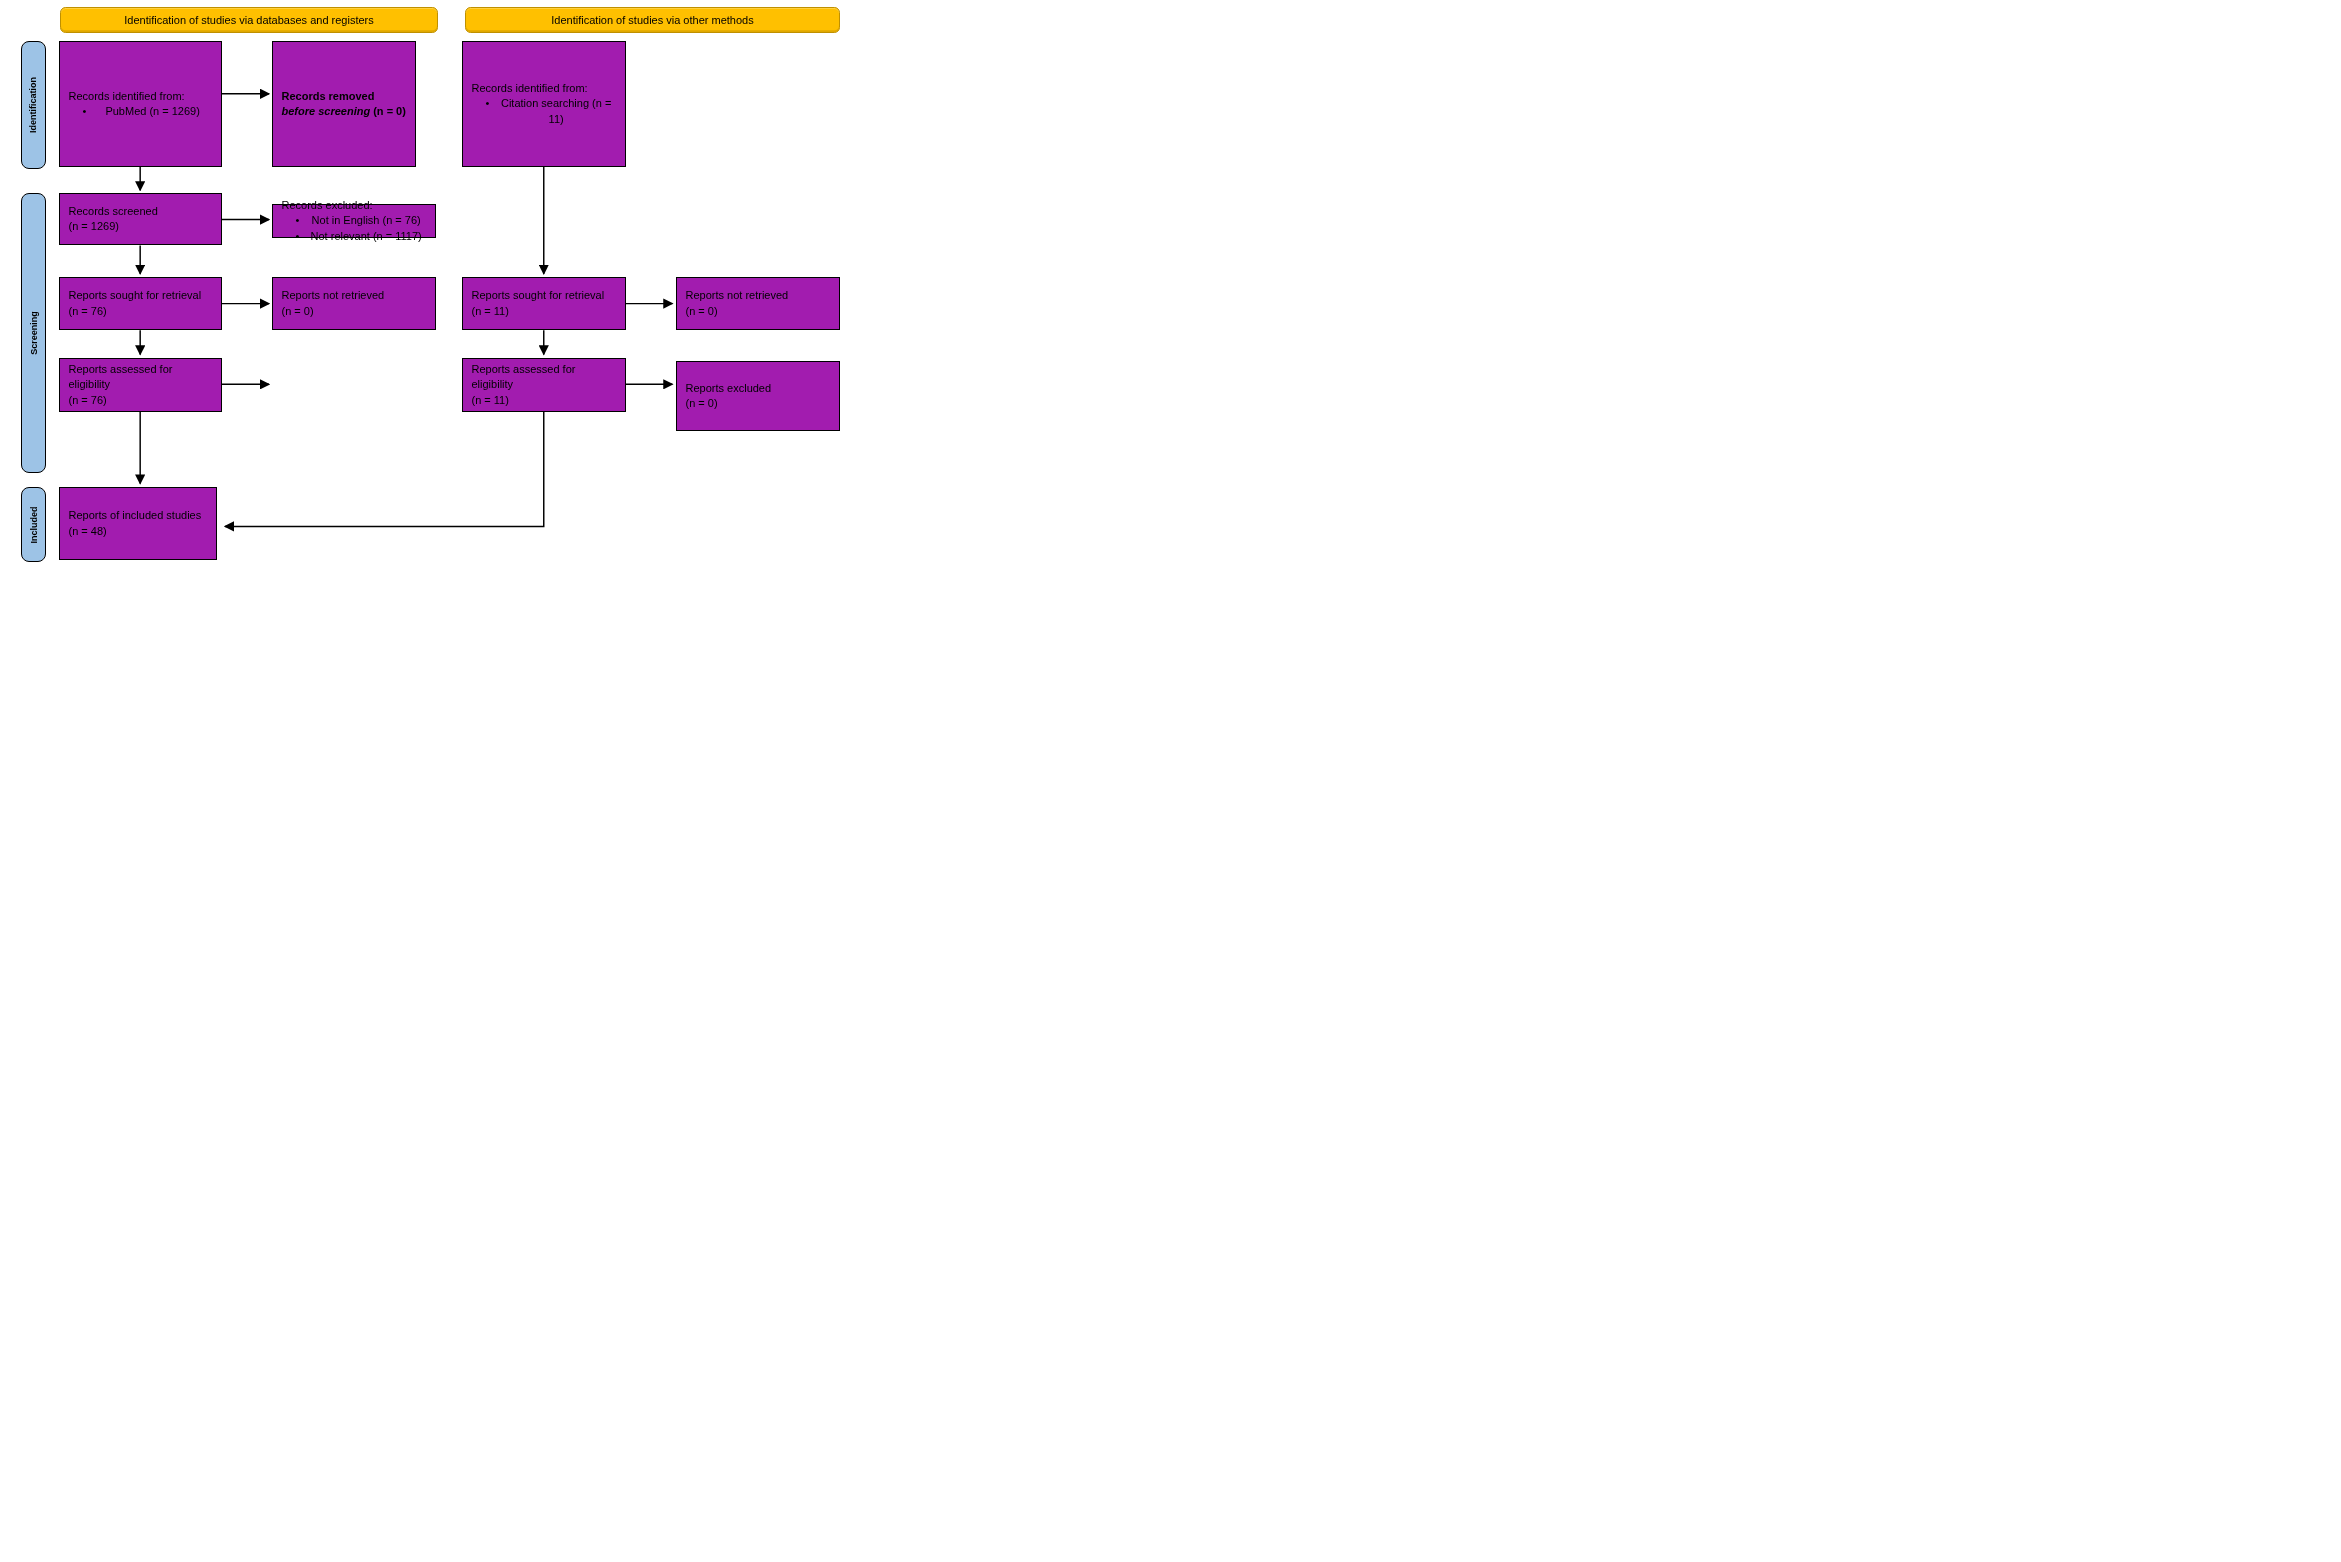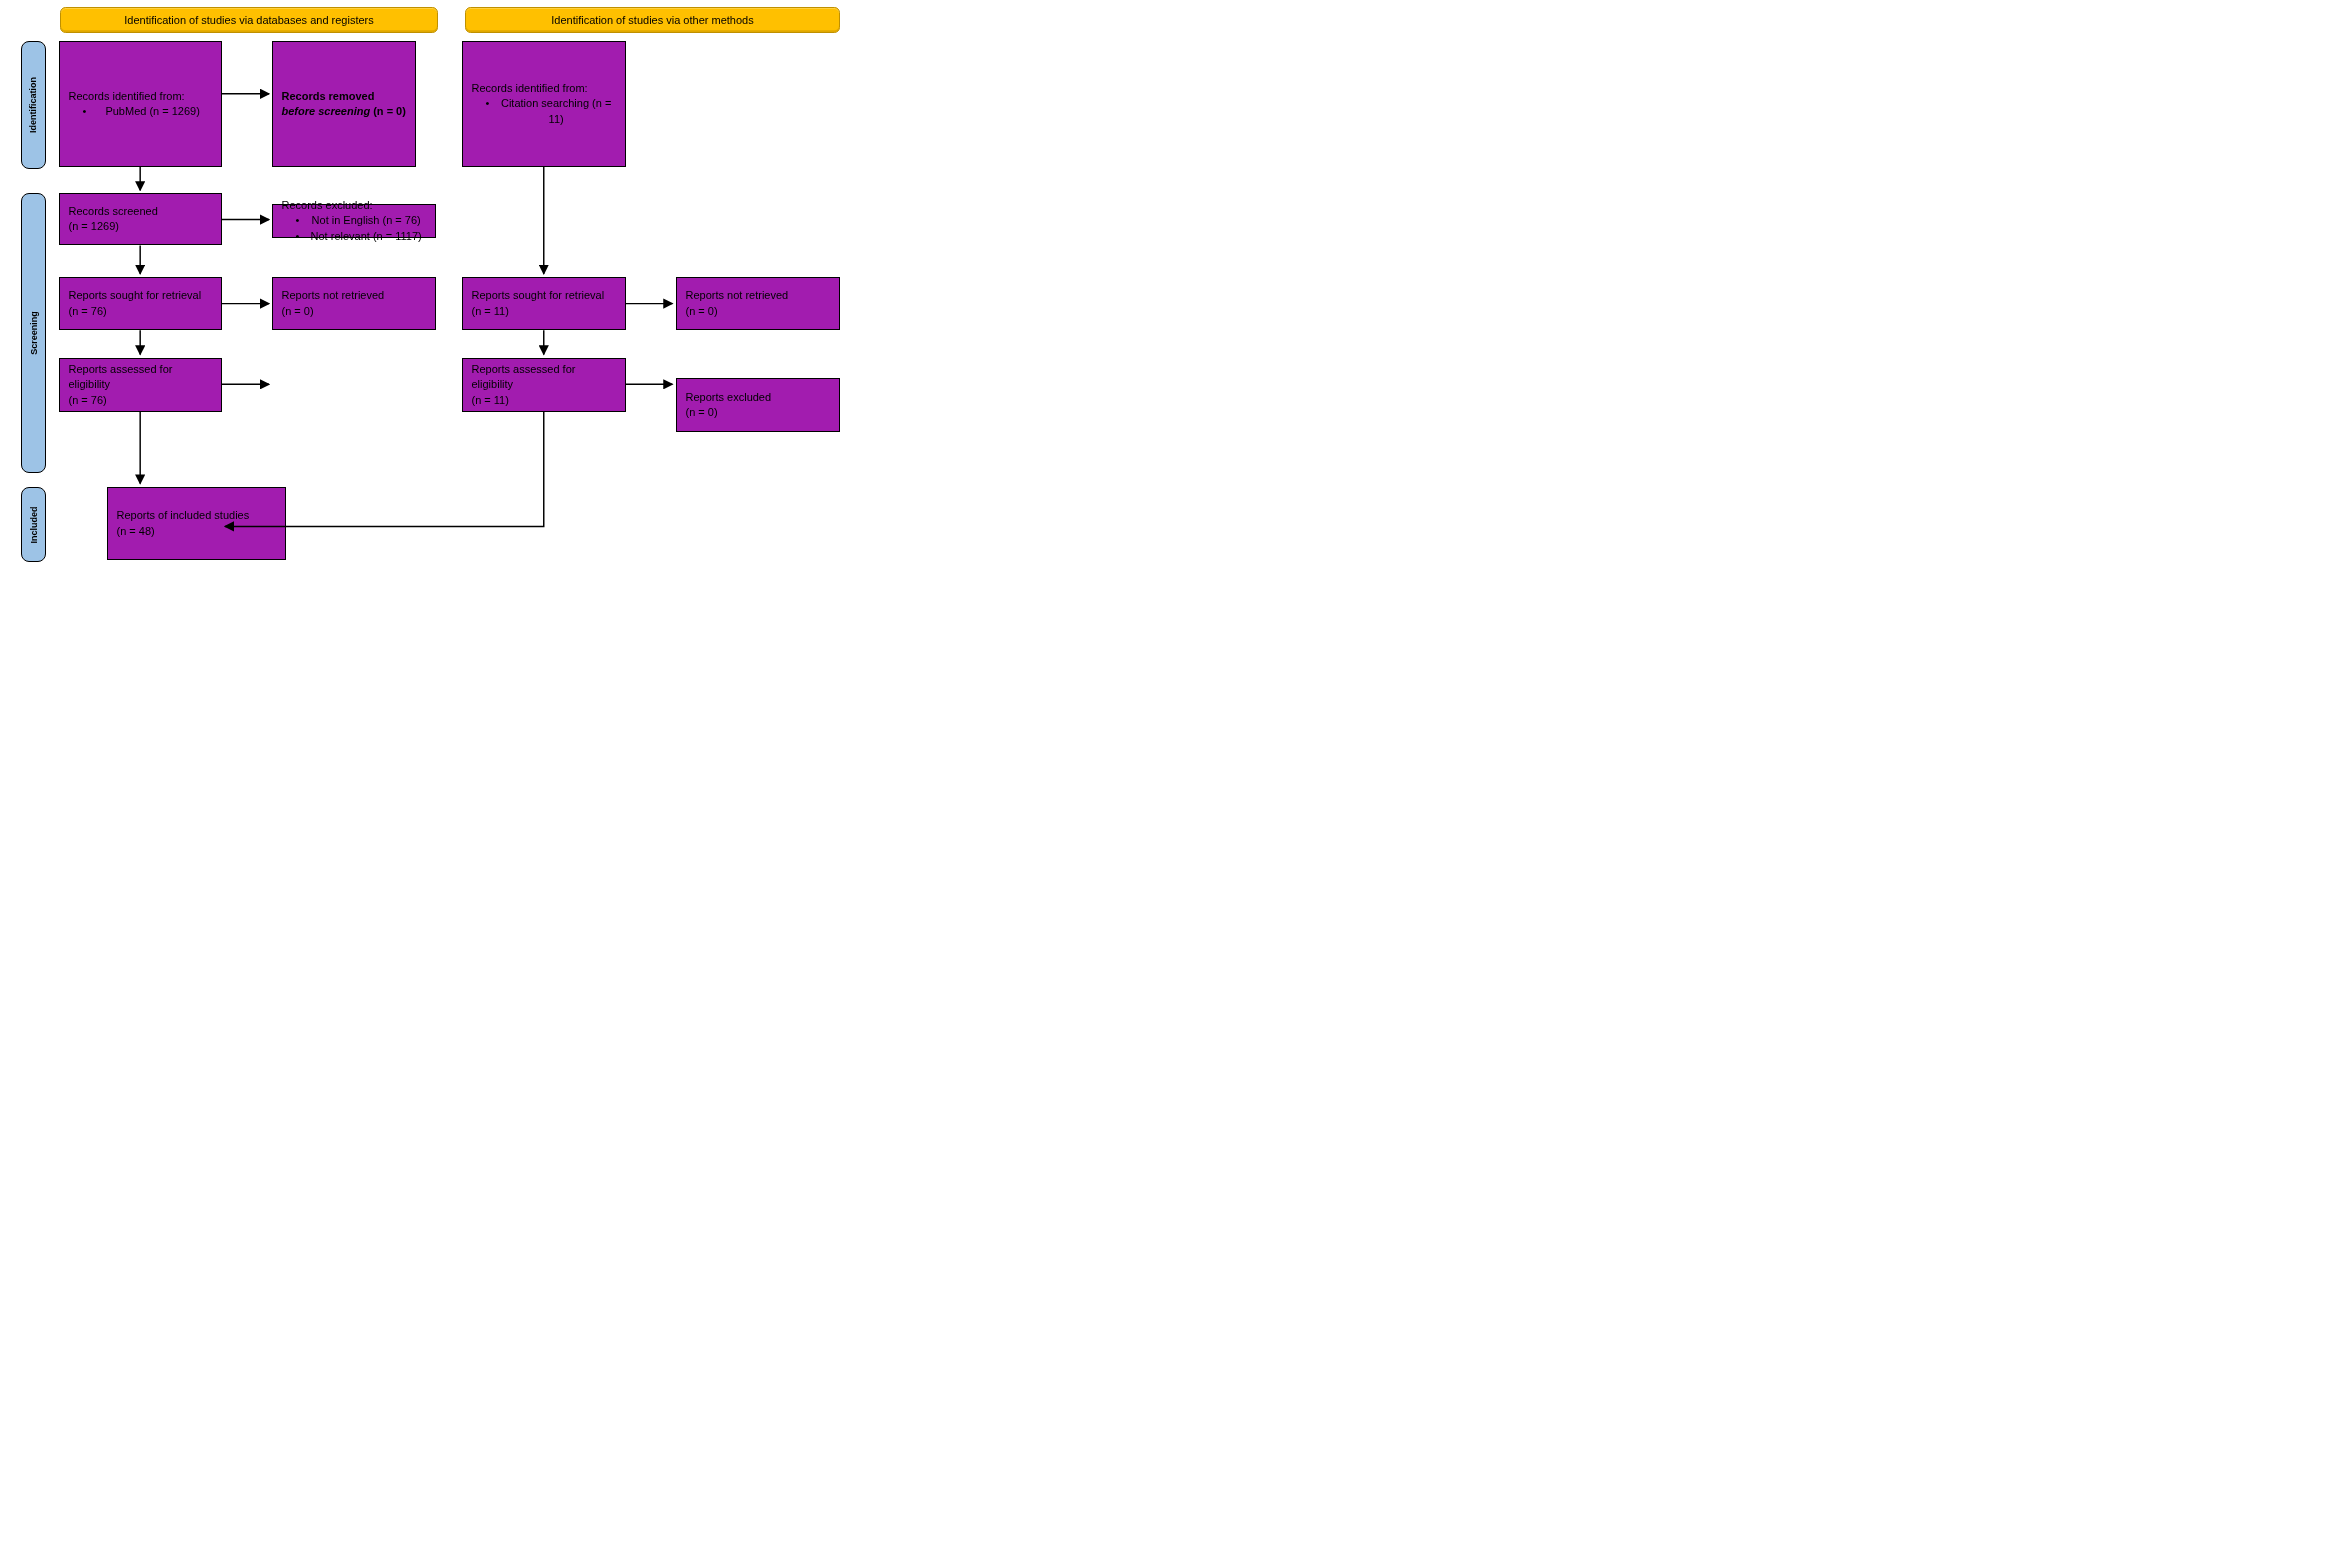--- a/index.html
+++ b/index.html
@@ -102,26 +102,26 @@
     <div class="line">Reports assessed for eligibility</div>
     <div class="line">(n = 76)</div>
   </div>
 
 
   <div class="box" style="left:462px;top:358px;width:164px;height:54px;">
     <div class="line">Reports assessed for eligibility</div>
     <div class="line">(n = 11)</div>
   </div>
 
-  <div class="box" style="left:676px;top:378px;width:164px;height:54px;">
+  <div class="box" style="left:676px;top:361px;width:164px;height:70px;">
     <div class="line">Reports excluded</div>
     <div class="line">(n = 0)</div>
   </div>
 
-  <div class="box" style="left:59px;top:487px;width:179px;height:73px;margin-left:48px;">
+  <div class="box" style="left:59px;top:487px;width:158px;height:73px;">
     <div class="line">Reports of included studies</div>
     <div class="line">(n = 48)</div>
   </div>
 
   <svg class="arrows" width="854" height="570" viewBox="0 0 1514 1010">
     <defs>
       <marker id="ah" markerWidth="7" markerHeight="7" refX="6.2" refY="3.5" orient="auto" markerUnits="strokeWidth">
         <path d="M0,0 L7,3.5 L0,7 Z" fill="#000"></path>
       </marker>
     </defs>

